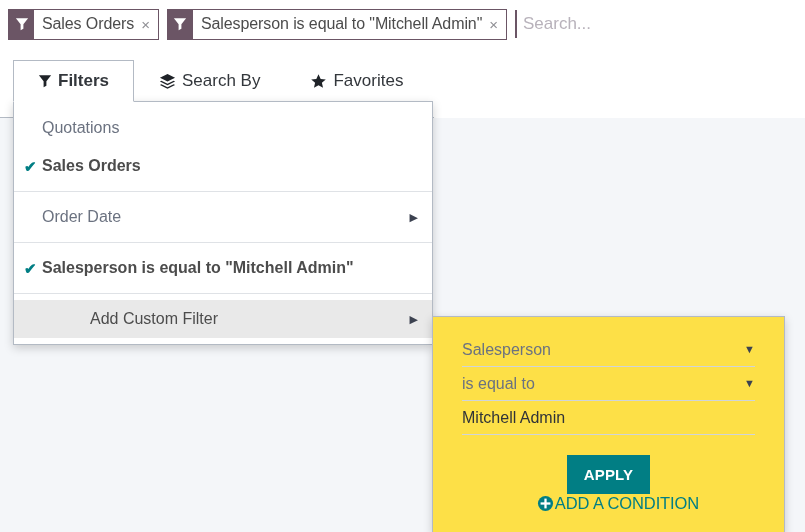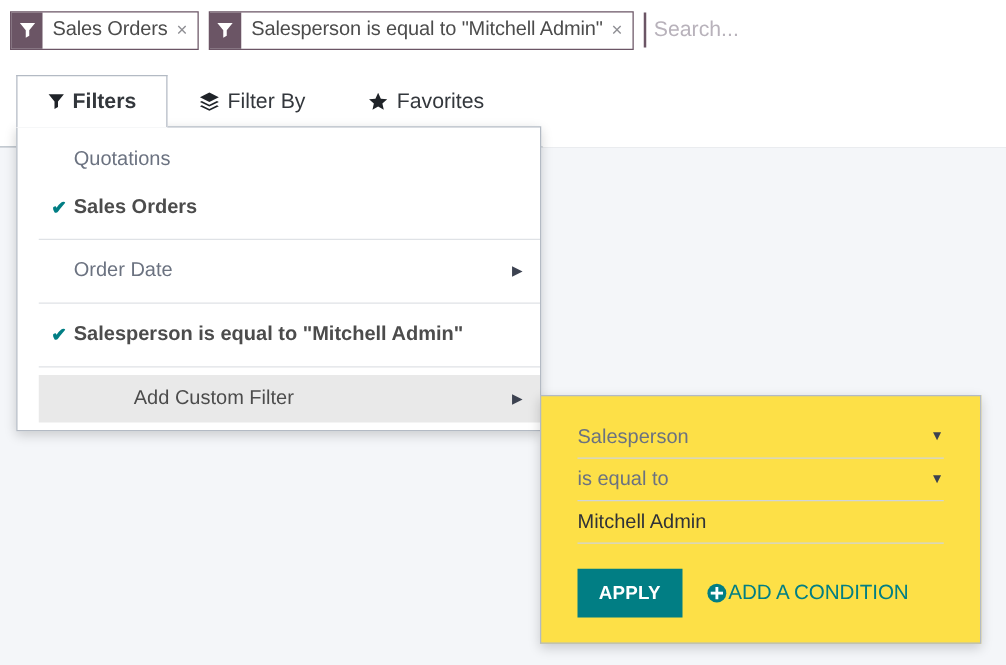--- a/index.html
+++ b/index.html
@@ -142,21 +142,21 @@
   
   #filters-panel {
     position: absolute;
     left: 13px;
     top: 101px;
     width: 420px;
     background: #ffffff;
     border: 1px solid #b3bac4;
     box-shadow: 0 3px 9px rgba(0,0,0,0.18);
     z-index: 4;
-    padding: 7px 0 6px 17px;
+    padding: 7px 0 6px 0;
     box-sizing: border-box;
   }
   .menu-item {
     display: flex;
     align-items: center;
     height: 38px;
     padding: 0 14px 0 10px;
     font-size: 16px;
     color: #6b7280;
     cursor: pointer;
@@ -231,20 +231,21 @@
     font-family: "Liberation Sans", sans-serif;
     font-size: 16px;
     color: #303338;
     width: 100%;
     padding: 0;
   }
   #cf-actions {
     display: flex;
     align-items: center;
     margin-top: 20px;
+    flex-direction: column;
   }
   #apply-button {
     background: #017e84;
     color: #ffffff;
     border: 0;
     font-family: "Liberation Sans", sans-serif;
     font-size: 15px;
     font-weight: bold;
     letter-spacing: 0.2px;
     padding: 11px 17px;
@@ -308,21 +309,21 @@
   </div>
 
   <div class="tab">
     <span class="ti">
       <svg width="17" height="17" viewBox="0 0 18 18" aria-hidden="true">
         <path d="M9 1L17 5L9 9L1 5z" fill="#1f2328"></path>
         <path d="M9 11.4L2.6 8.2L1 9L9 13L17 9L15.4 8.2z" fill="#1f2328"></path>
         <path d="M9 15L2.6 11.8L1 12.6L9 16.6L17 12.6L15.4 11.8z" fill="#1f2328"></path>
       </svg>
     </span>
-    <span>Filter By</span>
+    <span>Search By</span>
   </div>
 
   <div class="tab">
     <span class="ti">
       <svg width="17" height="17" viewBox="0 0 18 18" aria-hidden="true">
         <path d="M9 1.3l2.3 5 5.4.5-4.1 3.6 1.2 5.3L9 12.9 4.2 15.7l1.2-5.3L1.3 6.8l5.4-.5z" fill="#1f2328"></path>
       </svg>
     </span>
     <span>Favorites</span>
   </div>

